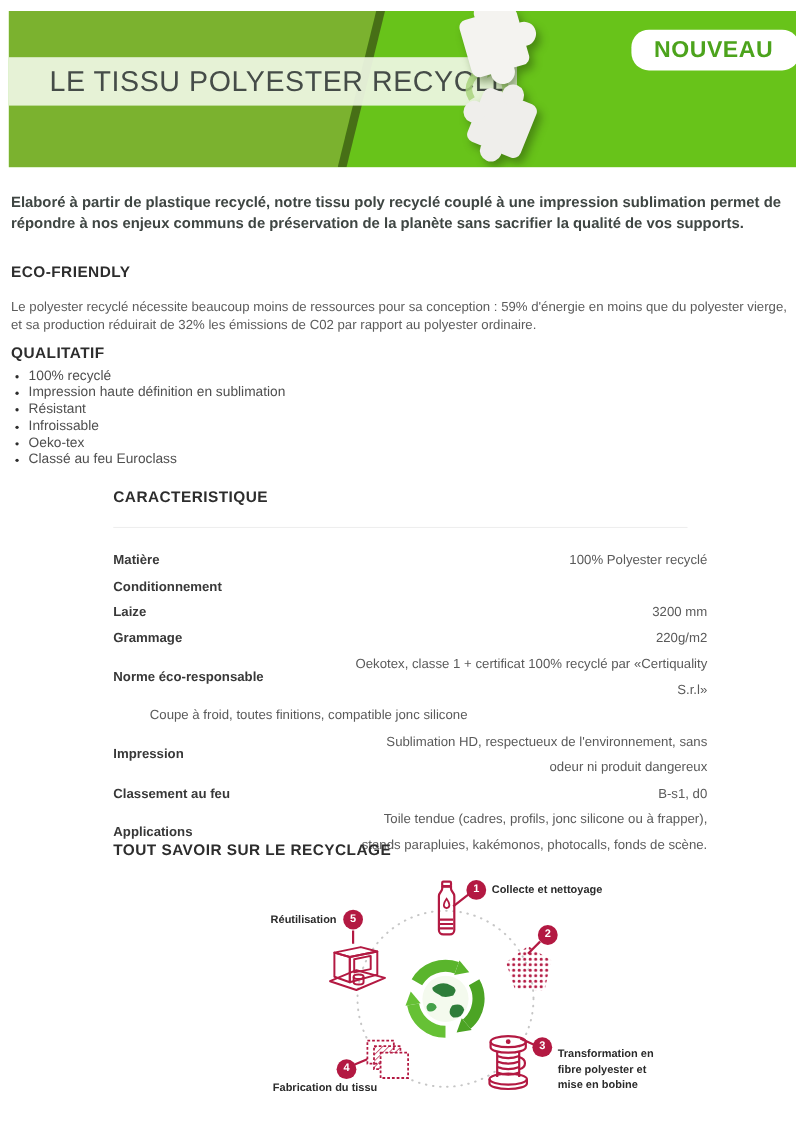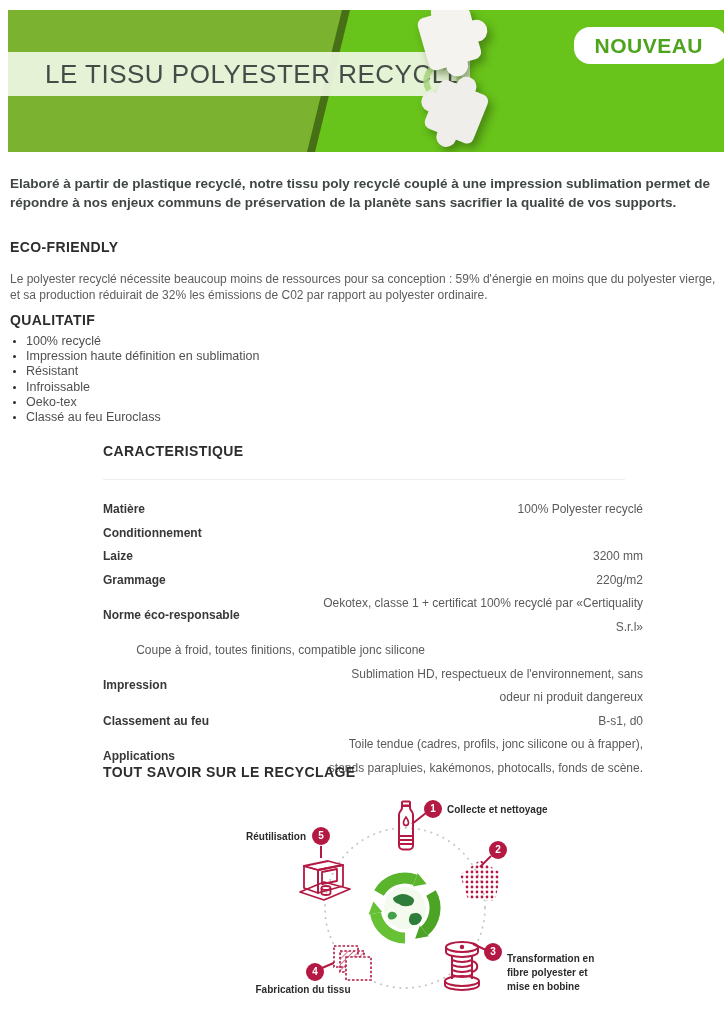--- a/index.html
+++ b/index.html
@@ -233,21 +233,21 @@
           <line x1="0" y1="0" x2="0" y2="4" stroke="#b31942" stroke-width="1.2"></line>
         </pattern>
       </defs>
       <g stroke="#b31942" stroke-width="1.6" stroke-dasharray="2.5 1.8">
         <rect x="2" y="2" width="24" height="21" fill="#ffffff"></rect>
         <rect x="8" y="7" width="24" height="21" fill="url(#hatch)"></rect>
         <rect x="14" y="13" width="25" height="23" fill="#ffffff"></rect>
       </g>
     </svg>
     <div class="badge" style="left:66px;top:175px;">4</div>
-    <div class="step-label" style="left:8px;top:195px;width:110px;text-align:center;">Fabrication du tissu</div>
+    <div class="step-label" style="left:8px;top:195px;width:110px;">Fabrication du tissu</div>
 
     <svg class="icon" style="left:56px;top:68px;" width="58" height="48" viewBox="0 0 58 48">
       <g fill="none" stroke="#b31942" stroke-width="1.8" stroke-linejoin="round">
         <polygon points="4,36 28,44 54,33 28,26"></polygon>
         <polygon points="8,10 8,32 22,37 22,14"></polygon>
         <polygon points="22,14 22,37 47,30 47,9"></polygon>
         <polygon points="8,10 22,14 47,9 32,5"></polygon>
         <polygon points="26,16 41,13 41,25 26,28"></polygon>
         <ellipse cx="30" cy="32" rx="4.5" ry="2"></ellipse>
         <path d="M25.5,32 v5 a4.5,2 0 0 0 9,0 v-5"></path>

